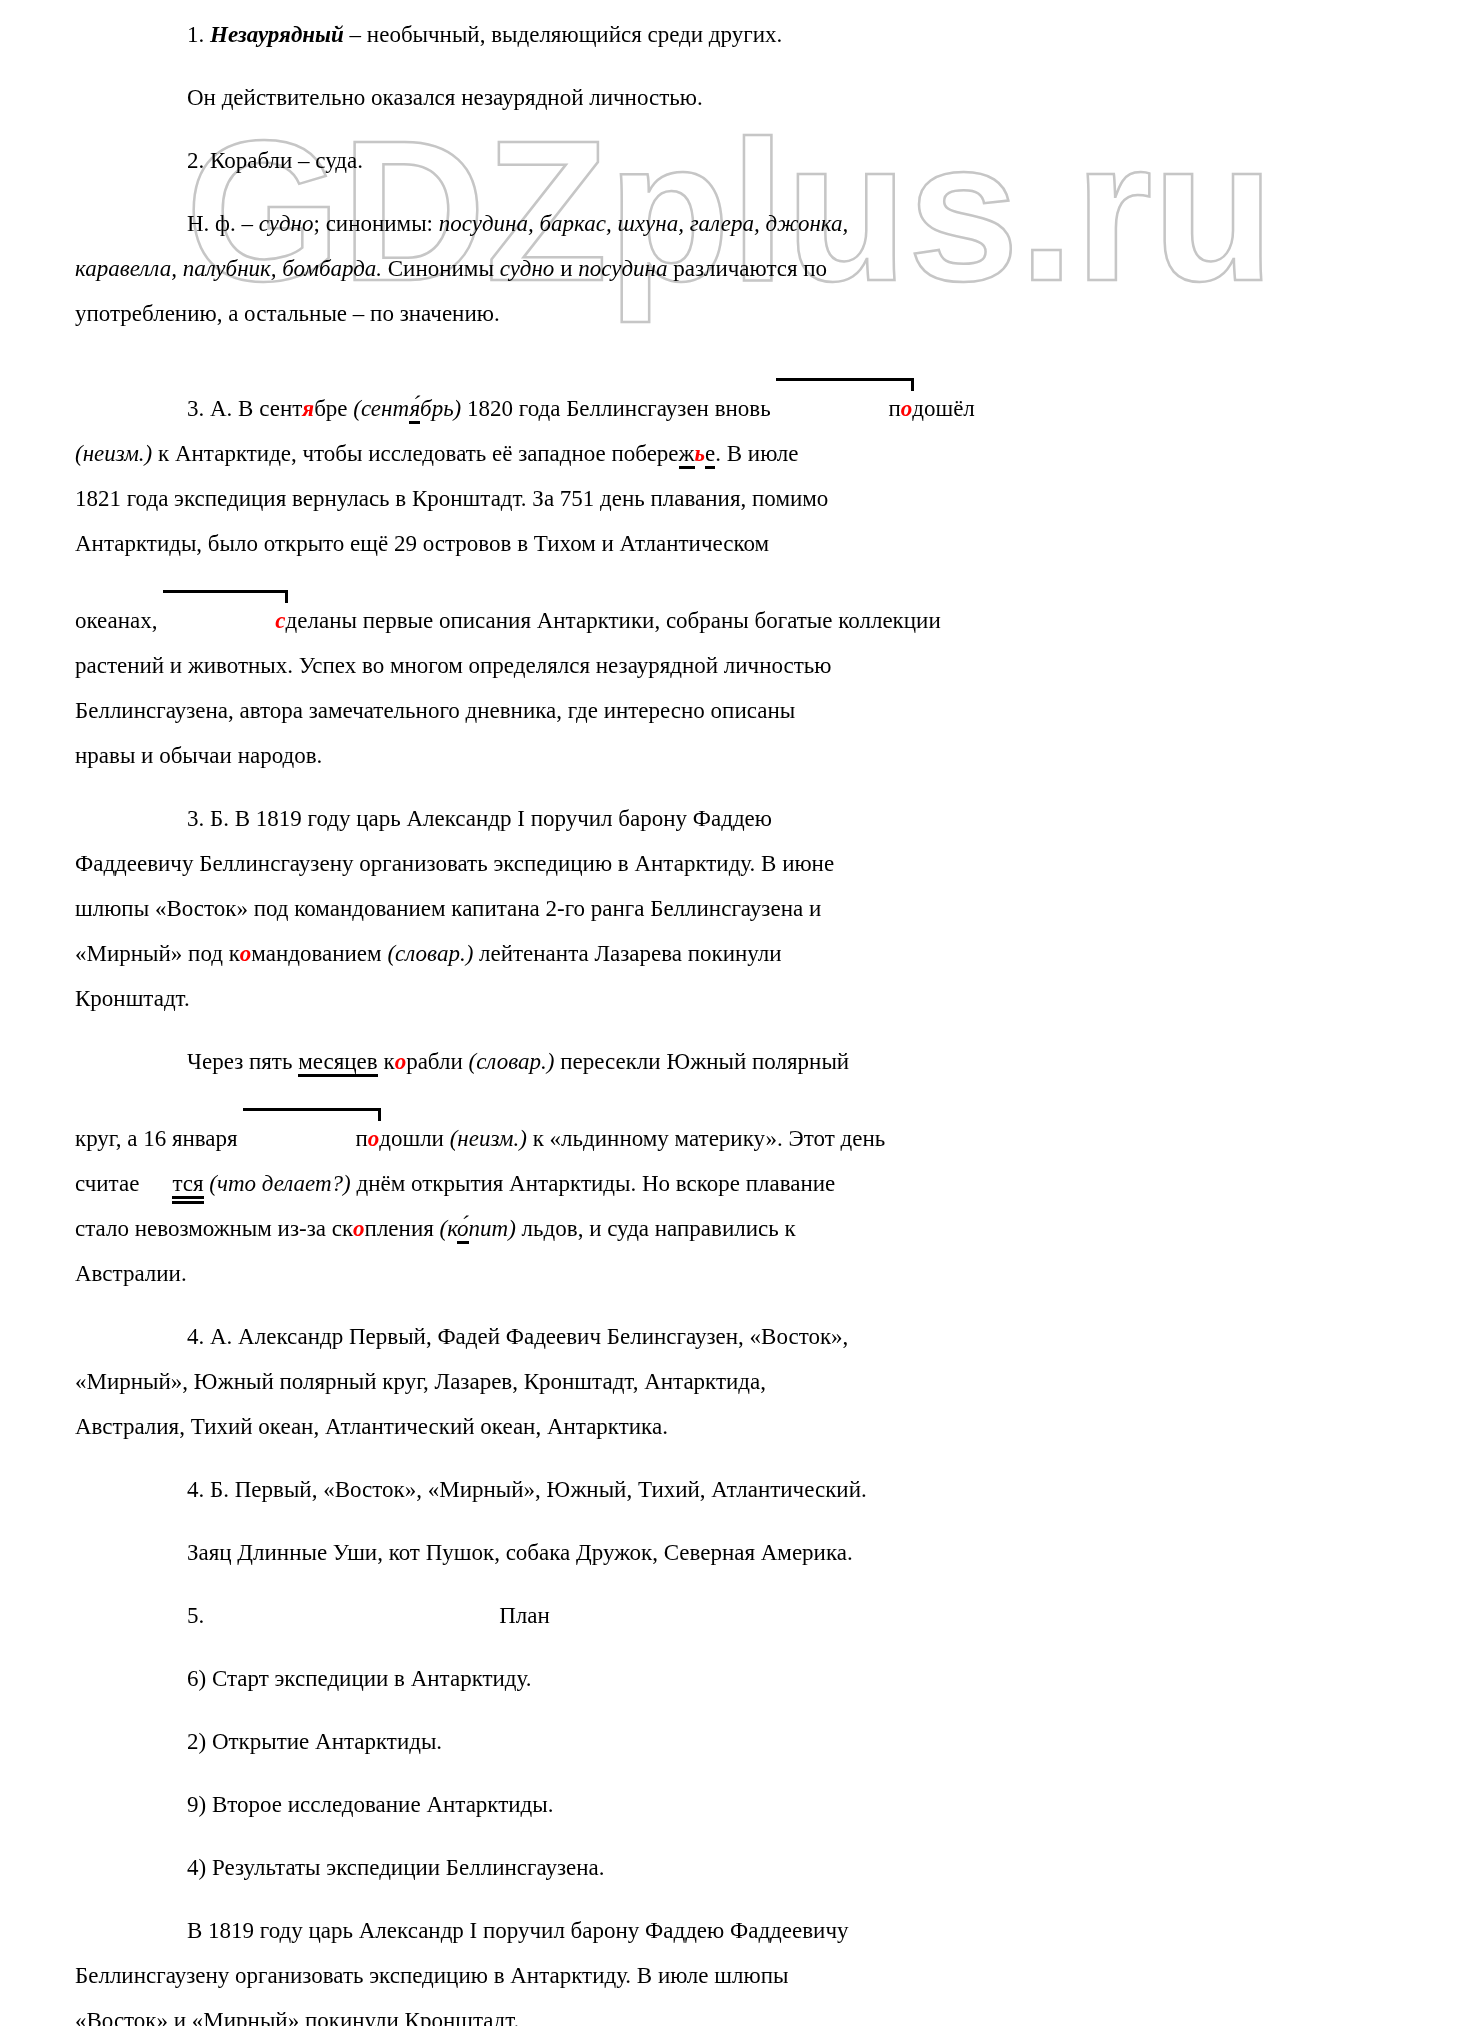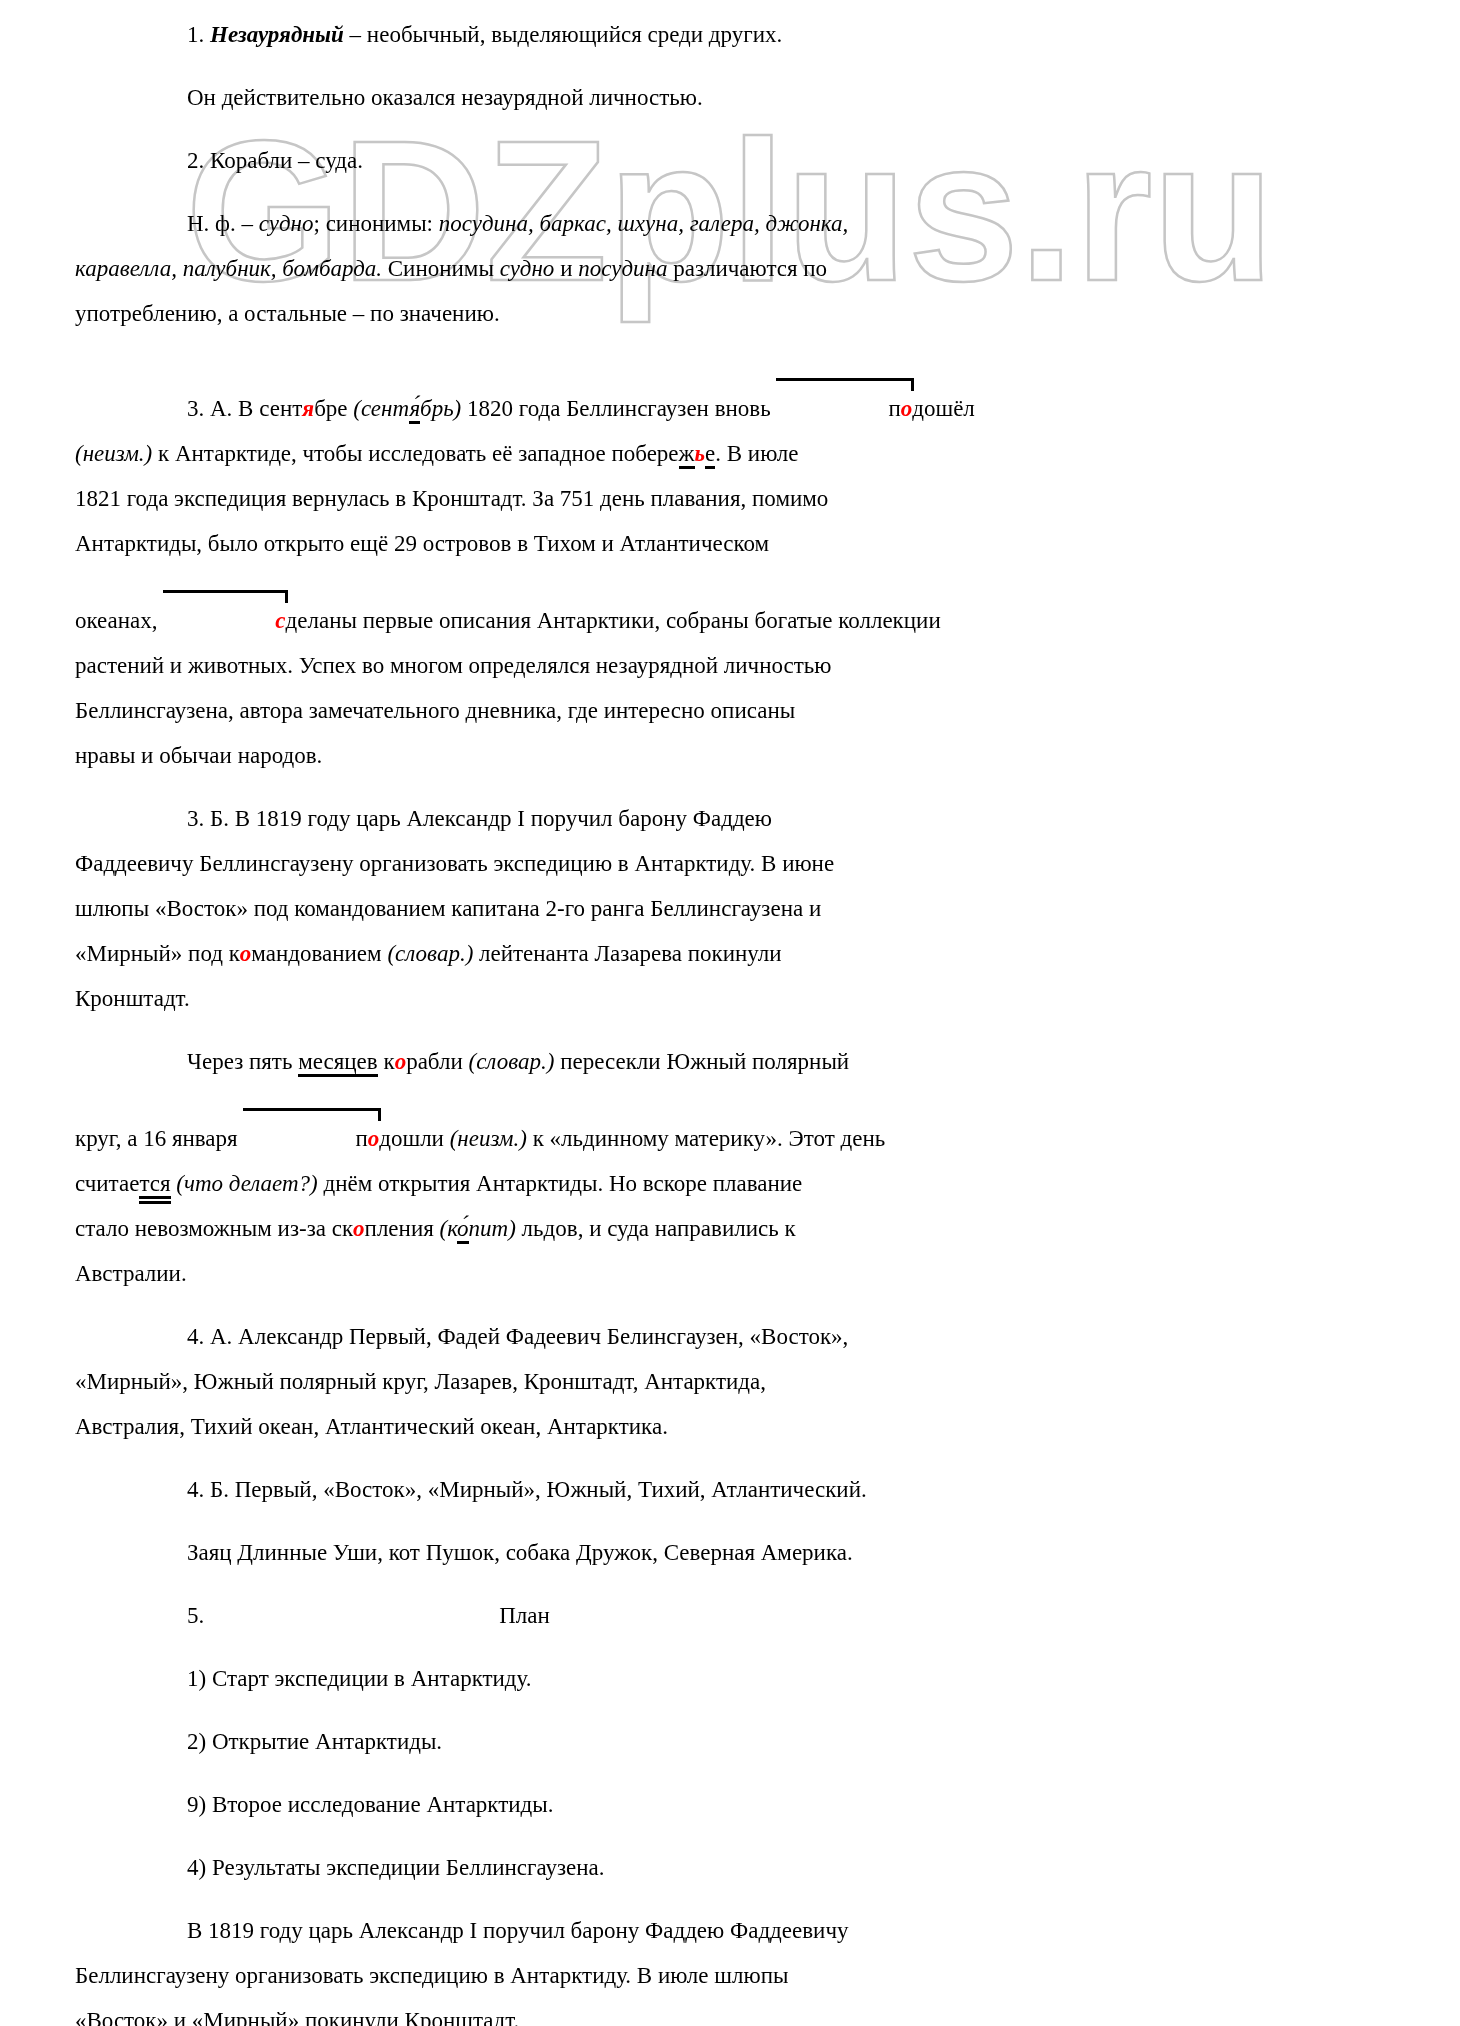--- a/index.html
+++ b/index.html
@@ -42,21 +42,21 @@
     margin: 0 0 18px 0;
     font-size: 23px;
     line-height: 45px;
     text-indent: 112px;
     color: #000;
   }
   .s-bi { font-weight: 700; font-style: italic; }
   .s-i  { font-style: italic; }
   .s-red { color: #ff0000; font-weight: 700; font-style: italic; }
   .s-u  { border-bottom: 3px solid #000; }
-  .s-uu { border-bottom: 8px double #000; }
+  .s-uu { border-bottom: 8px double #000; margin-left: 33px; }
   .s-pfx { position: relative; display: inline-block; margin-top: 32px; }
   .s-pfx::after {
     content: "";
     position: absolute;
     left: 0;
     right: -2px;
     top: -8px;
     height: 10px;
     border-top: 3px solid #000;
     border-right: 3px solid #000;
@@ -73,20 +73,20 @@
       <p class="para"><span>Он действительно оказался незаурядной личностью.</span></p>
       <p class="para"><span>2. Корабли – суда.</span></p>
       <p class="para"><span>Н. ф. – </span><span class="s-i">судно</span><span>; синонимы: </span><span class="s-i">посудина, баркас, шхуна, галера, джонка,</span><br><span class="s-i">каравелла, палубник, бомбарда.</span><span> Синонимы </span><span class="s-i">судно</span><span> и </span><span class="s-i">посудина</span><span> различаются по</span><br><span>употреблению, а остальные – по значению.</span></p>
       <p class="para"><span>3. А. В сент</span><span class="s-red">я</span><span>бре </span><span class="s-i">(сент</span><span class="s-i s-u">я́</span><span class="s-i">брь)</span><span> 1820 года Беллинсгаузен вновь </span><span class="s-pfx"><span>п</span><span class="s-red">о</span></span><span>дошёл</span><br><span class="s-i">(неизм.)</span><span> к Антарктиде, чтобы исследовать её западное побере</span><span class="s-u">ж</span><span class="s-red">ь</span><span class="s-u">е</span><span>. В июле</span><br><span>1821 года экспедиция вернулась в Кронштадт. За 751 день плавания, помимо</span><br><span>Антарктиды, было открыто ещё 29 островов в Тихом и Атлантическом</span><br><span>океанах, </span><span class="s-pfx s-red">с</span><span>деланы первые описания Антарктики, собраны богатые коллекции</span><br><span>растений и животных. Успех во многом определялся незаурядной личностью</span><br><span>Беллинсгаузена, автора замечательного дневника, где интересно описаны</span><br><span>нравы и обычаи народов.</span></p>
       <p class="para"><span>3. Б. В 1819 году царь Александр I поручил барону Фаддею</span><br><span>Фаддеевичу Беллинсгаузену организовать экспедицию в Антарктиду. В июне</span><br><span>шлюпы «Восток» под командованием капитана 2-го ранга Беллинсгаузена и</span><br><span>«Мирный» под к</span><span class="s-red">о</span><span>мандованием </span><span class="s-i">(словар.)</span><span> лейтенанта Лазарева покинули</span><br><span>Кронштадт.</span></p>
       <p class="para"><span>Через пять </span><span class="s-u">месяцев</span><span> к</span><span class="s-red">о</span><span>рабли </span><span class="s-i">(словар.)</span><span> пересекли Южный полярный</span><br><span>круг, а 16 января </span><span class="s-pfx"><span>п</span><span class="s-red">о</span></span><span>дошли </span><span class="s-i">(неизм.)</span><span> к «льдинному материку». Этот день</span><br><span>считае</span><span class="s-uu">тся</span><span> </span><span class="s-i">(что делает?)</span><span> днём открытия Антарктиды. Но вскоре плавание</span><br><span>стало невозможным из-за ск</span><span class="s-red">о</span><span>пления </span><span class="s-i">(к</span><span class="s-i s-u">о́</span><span class="s-i">пит)</span><span> льдов, и суда направились к</span><br><span>Австралии.</span></p>
       <p class="para"><span>4. А. Александр Первый, Фадей Фадеевич Белинсгаузен, «Восток»,</span><br><span>«Мирный», Южный полярный круг, Лазарев, Кронштадт, Антарктида,</span><br><span>Австралия, Тихий океан, Атлантический океан, Антарктика.</span></p>
       <p class="para"><span>4. Б. Первый, «Восток», «Мирный», Южный, Тихий, Атлантический.</span></p>
       <p class="para"><span>Заяц Длинные Уши, кот Пушок, собака Дружок, Северная Америка.</span></p>
       <p class="para"><span>5.</span><span class="s-tab"></span><span>План</span></p>
-      <p class="para"><span>1) Старт экспедиции в Антарктиду.</span></p>
+      <p class="para"><span>6) Старт экспедиции в Антарктиду.</span></p>
       <p class="para"><span>2) Открытие Антарктиды.</span></p>
       <p class="para"><span>9) Второе исследование Антарктиды.</span></p>
       <p class="para"><span>4) Результаты экспедиции Беллинсгаузена.</span></p>
       <p class="para"><span>В 1819 году царь Александр I поручил барону Фаддею Фаддеевичу</span><br><span>Беллинсгаузену организовать экспедицию в Антарктиду. В июле шлюпы</span><br><span>«Восток» и «Мирный» покинули Кронштадт.</span></p>
       <p class="para"><span>Через пять месяцев корабли пересекли Южный полярный круг и</span><br><span>подошли к «льдинному материку». 16 сентября считается днём открытия</span></p>
     </div>
 </div>
 
 </body></html>

